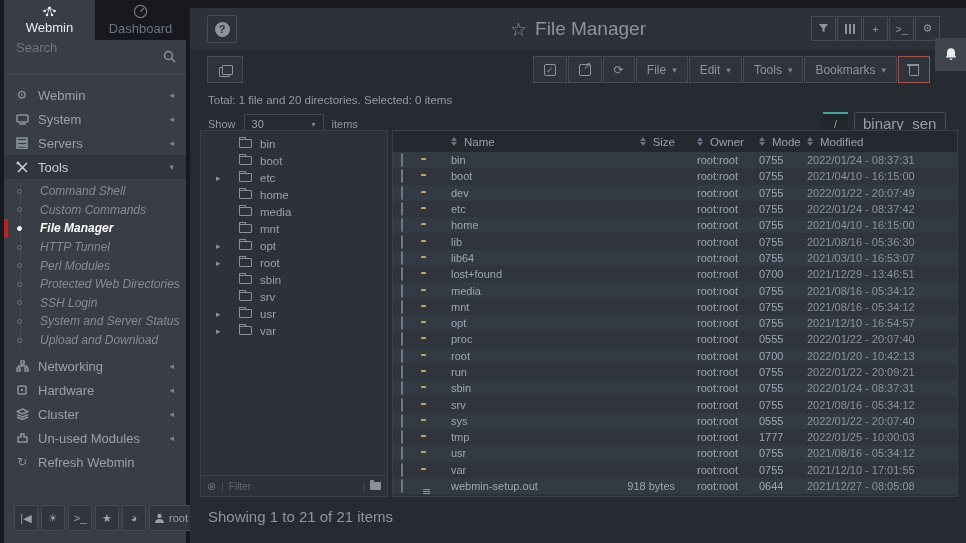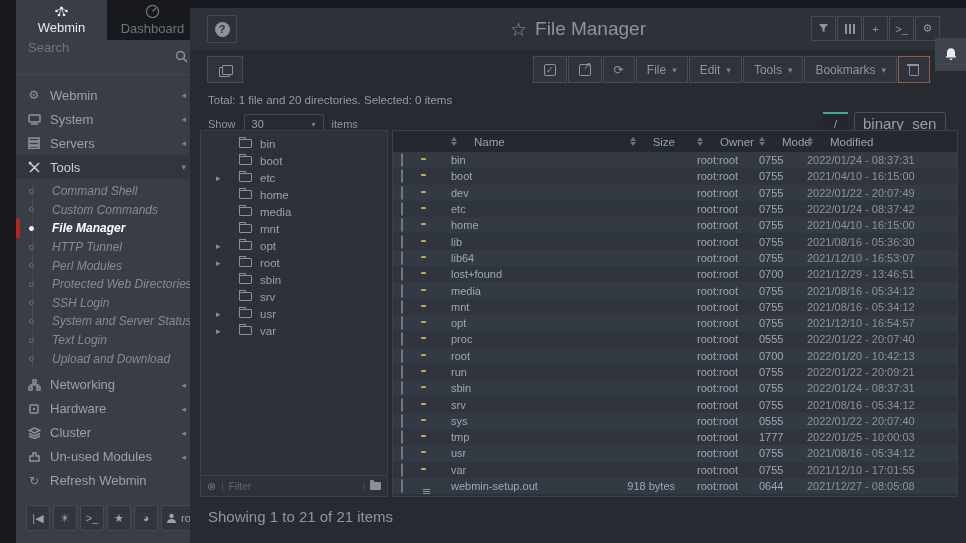--- a/index.html
+++ b/index.html
@@ -1,21 +1,21 @@
 <!DOCTYPE html>
 <html><head>
 <meta charset="utf-8">
 <style>
   * { margin:0; padding:0; box-sizing:border-box; }
   html,body { background:#101216; }
   body { font-family:"Liberation Sans","DejaVu Sans",sans-serif; }
   .app { position:relative; width:966px; height:543px; background:#17191e; overflow:hidden; }
 
   
-  .sidebar { position:absolute; left:16px; top:0; width:182px; height:543px; background:#383d46; }
+  .sidebar { position:absolute; left:4px; top:0; width:182px; height:543px; background:#383d46; }
   .tabs { display:flex; height:40px; }
   .tab { flex:1; display:flex; flex-direction:column; align-items:center; justify-content:center; gap:2px;
          font-size:13px; color:#e8eaee; background:#383d46; cursor:pointer; }
   .tab.dashboard { background:#17191e; color:#6e747d; }
   .tab svg { display:block; }
   .searchbar { position:relative; height:35px; border-bottom:1px solid #42474f; display:flex; align-items:flex-start; }
   .searchbar input { background:transparent; border:none; outline:none; color:#8d949e; font-size:13px;
                      padding:0 28px 0 12px; width:100%; font-family:inherit; }
   .searchbar input::placeholder { color:#6f7680; }
   .searchbar .mag { position:absolute; right:10px; top:10px; }
@@ -100,21 +100,21 @@
   .filterbar .sep { color:#4a505a; font-size:10px; }
   .filterbar input { flex:1; background:transparent; border:none; outline:none; color:#9aa1ab; font-size:10px; font-family:inherit; min-width:0; }
   .filterbar input::placeholder { color:#5f666f; }
   .fold-mini { position:relative; width:11px; height:8px; background:#8a919c; border-radius:1px; cursor:pointer; }
   .fold-mini:before { content:""; position:absolute; left:0; top:-2px; width:4px; height:2px; background:#8a919c; border-radius:1px 1px 0 0; }
 
   .ftable { position:absolute; left:202px; top:122px; width:566px; height:367px; background:#2d313a;
             border:1px solid #3a3f48; display:flex; flex-direction:column; font-size:11px; }
   .fgrid { display:grid; grid-template-columns:28px 30px 1fr 90px 80px 48px 150px; align-items:center; }
   .fhead { height:21px; background:#24282f; color:#9aa1ab; font-size:11.5px; }
-  .fhead .hcell { display:flex; align-items:center; gap:17px; cursor:pointer; }
+  .fhead .hcell { display:flex; align-items:center; gap:7px; cursor:pointer; }
   .fhead .hsize { justify-content:flex-end; padding-right:4px; }
   .fhead .howner { padding-left:18px;align-items:center; }
   .sorticon { display:inline-flex; flex-direction:column; gap:1px; }
   .sorticon i { width:0; height:0; border-left:3px solid transparent; border-right:3px solid transparent; }
   .sorticon .up { border-bottom:4px solid #6b727d; }
   .sorticon .dn { border-top:4px solid #6b727d; }
   .frows { flex:1; overflow:hidden; }
   .frow { height:16.3px; color:#9fa6b1; cursor:pointer; }
   .frows div.frow:nth-of-type(odd) { background:#343a44; }
   .frows div.frow:nth-of-type(even) { background:#2f343d; }
@@ -257,24 +257,20 @@
           <div class="smi">
             <span class="dot"></span>
             <span>SSH Login</span>
           </div>
 
           <div class="smi">
             <span class="dot"></span>
             <span>System and Server Status</span>
           </div>
 
-          <div class="smi">
-            <span class="dot"></span>
-            <span>Text Login</span>
-          </div>
 
           <div class="smi">
             <span class="dot"></span>
             <span>Upload and Download</span>
           </div>
         </div>
 
       <div class="mi">
         <span class="ico">
           <svg width="13" height="12" viewBox="0 0 13 12">
@@ -642,21 +638,21 @@
             <span class="cmod">2021/08/16 - 05:36:30</span>
           </div>
 
           <div class="fgrid frow">
             <span><span class="cbx"></span></span>
             <span><span class="ficon folder"></span></span>
             <span class="cname">lib64</span>
             <span class="csize"></span>
             <span class="cowner">root:root</span>
             <span class="cmode">0755</span>
-            <span class="cmod">2021/12/10 - 16:53:07</span>
+            <span class="cmod">2021/03/10 - 16:53:07</span>
           </div>
 
           <div class="fgrid frow">
             <span><span class="cbx"></span></span>
             <span><span class="ficon folder"></span></span>
             <span class="cname">lost+found</span>
             <span class="csize"></span>
             <span class="cowner">root:root</span>
             <span class="cmode">0700</span>
             <span class="cmod">2021/12/29 - 13:46:51</span>

